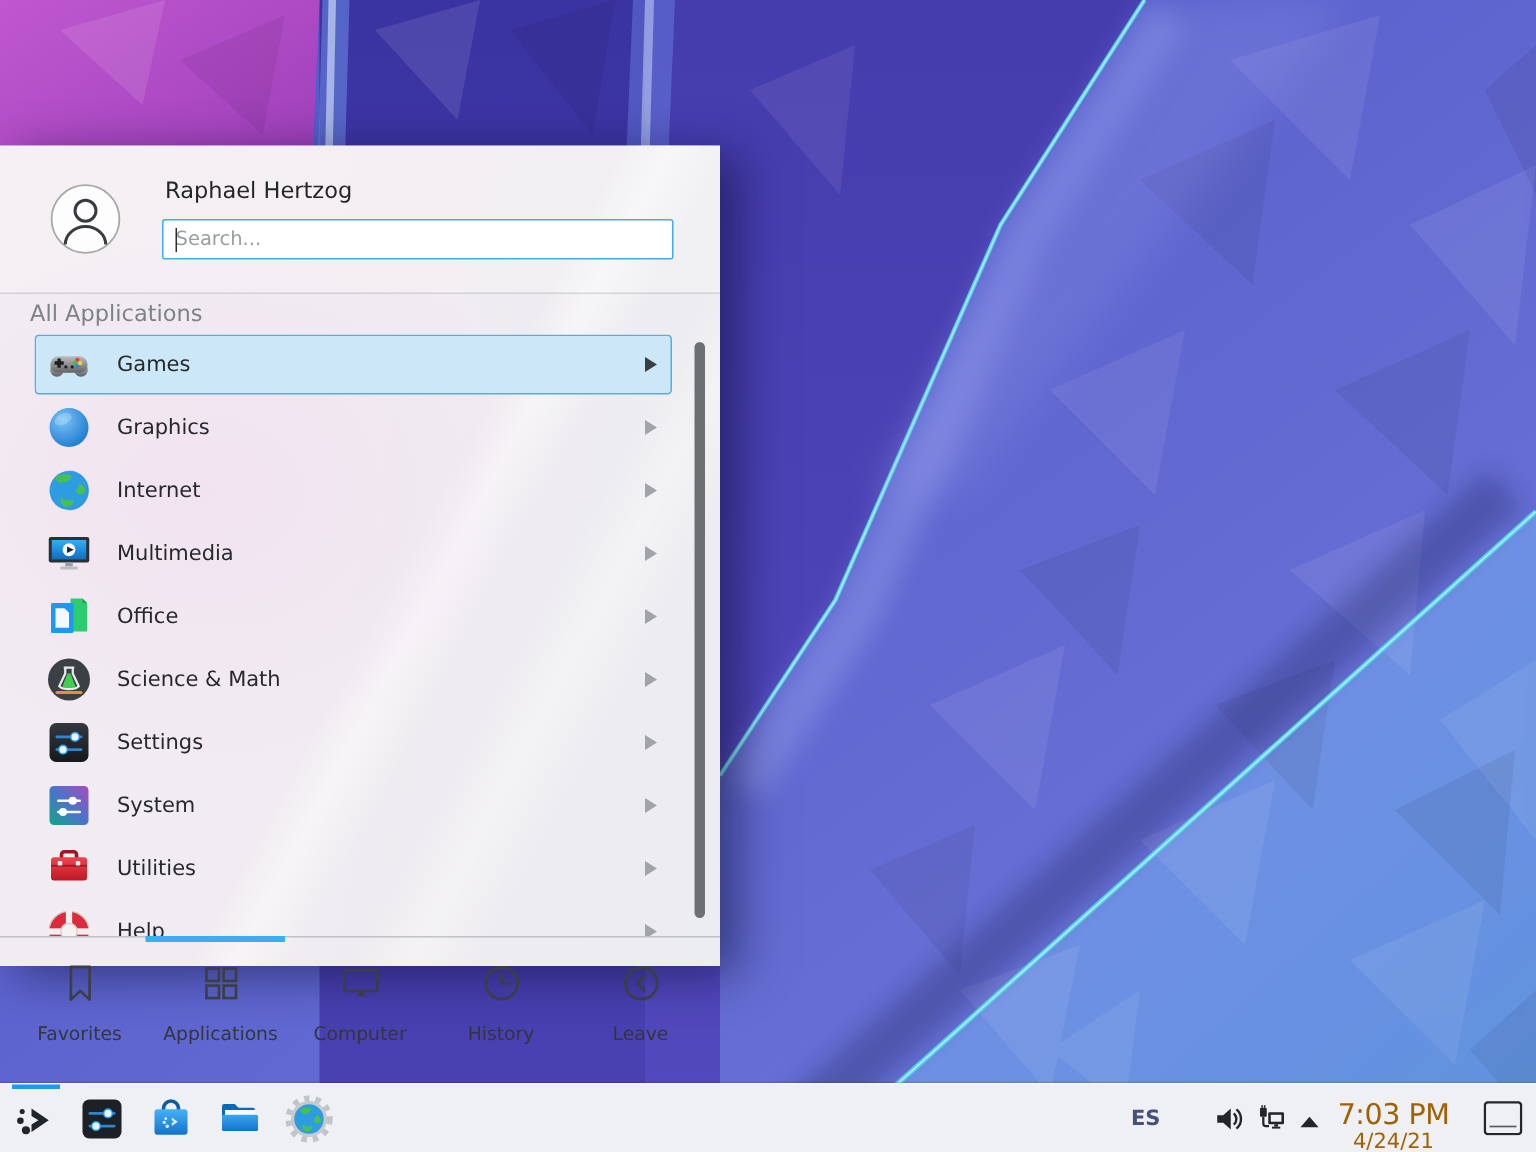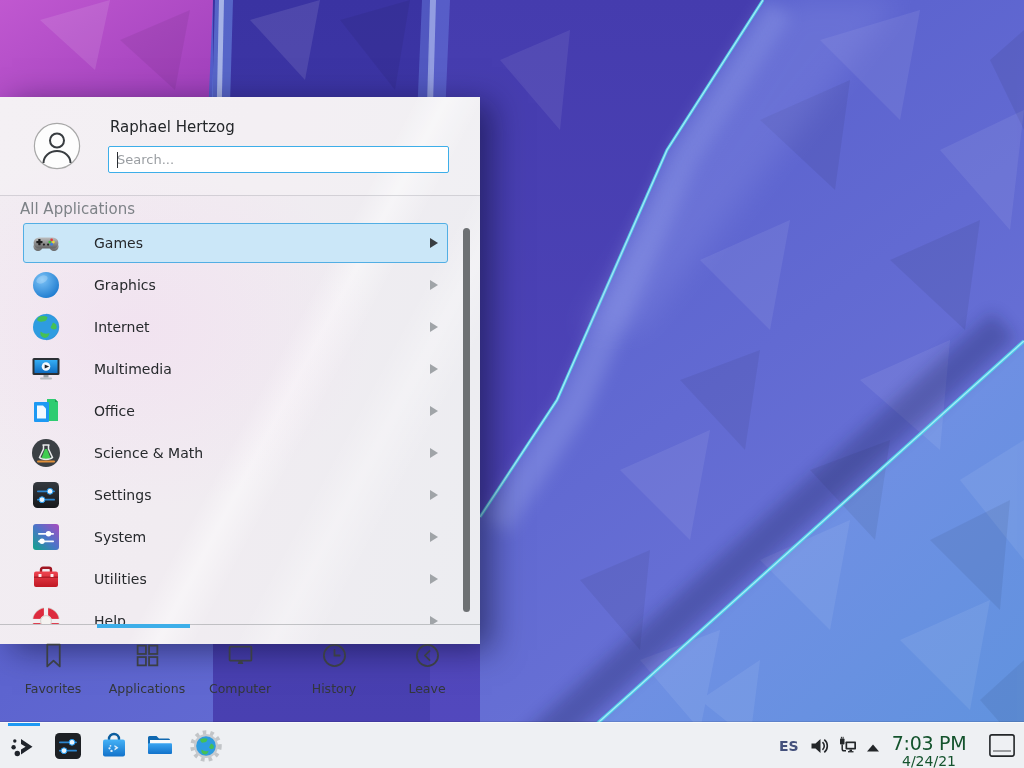--- a/index.html
+++ b/index.html
@@ -29,21 +29,21 @@
   .search-caret { position:absolute; left:8px; top:5px; width:1px; height:16px; background:#2a2e32; }
 
   .section-label { position:absolute; left:20px; top:103px; font-size:15px; color:#7d8287; }
 
   .cat-list { position:absolute; left:23px; top:126px; width:425px; height:401px; overflow:hidden; }
   .cat-row { height:40px; margin-bottom:2px; display:flex; align-items:center;
              border:1px solid transparent; border-radius:3px; }
   .cat-row.selected { background:#cbe7f8; border-color:#52aee4; }
   .cat-icon { width:32px; height:32px; margin-left:6px; flex:0 0 32px; }
   .cat-icon svg { width:32px; height:32px; display:block; }
-  .cat-label { margin-left:32px; font-size:14px; color:#26292c; }
+  .cat-label { margin-left:16px; font-size:14px; color:#26292c; }
   .cat-arrow { margin-left:auto; margin-right:9px; width:8px; height:10px; }
   .cat-arrow svg { display:block; }
   .arrow-fill { fill:#a0a4a8; }
   .selected .arrow-fill { fill:#3a3e42; }
 
   .scrollbar { position:absolute; left:463px; top:131px; width:7px; height:384px;
              background:#6d7073; border-radius:4px; }
 
   .tab-separator { position:absolute; left:0; top:527px; width:480px; height:1px;
              background:rgba(90,95,100,.32); }
@@ -58,26 +58,26 @@
   .taskbar { position:absolute; left:0; top:722px; width:1024px; height:46px;
              background:#eef0f3; border-top:1px solid rgba(255,255,255,.6);
              box-shadow:0 -1px 0 rgba(0,0,0,.10); }
   .launcher-btn { position:absolute; left:4px; top:0; width:40px; height:46px; }
   .launcher-active-line { position:absolute; left:4px; top:0; width:32px; height:3px; background:#1d99f3; }
   .launcher-btn svg { position:absolute; left:4px; top:8px; width:32px; height:32px; }
   .task-icons { position:absolute; left:52px; top:7px; display:flex; gap:14px; }
   .task-icons .tb-icon { width:32px; height:32px; }
   .task-icons svg { width:32px; height:32px; display:block; }
 
-  .tray-es { position:absolute; left:779px; top:15px; font-size:14px; font-weight:bold; color:#44517c; }
+  .tray-es { position:absolute; left:754px; top:15px; font-size:14px; font-weight:bold; color:#44517c; }
   .tray-icon { position:absolute; }
   .tray-volume { left:809px; top:13px; width:20px; height:20px; }
   .tray-network { left:838px; top:13px; width:20px; height:20px; }
   .tray-arrow { left:865px; top:16px; width:16px; height:14px; }
-  .clock { position:absolute; left:888px; top:10px; width:82px; text-align:center; color:#14532d; }
+  .clock { position:absolute; left:888px; top:10px; width:82px; text-align:center; color:#a16207; }
   .clock-time { font-size:19px; line-height:20px; letter-spacing:-.3px; }
   .clock-date { font-size:14px; line-height:16px; }
   .show-desktop { position:absolute; left:989px; top:11px; width:26px; height:23px; }
 </style>
 </head>
 <body>
 
 <div class="desktop">
 
   <svg class="wallpaper" viewBox="0 0 1024 768" preserveAspectRatio="none">

